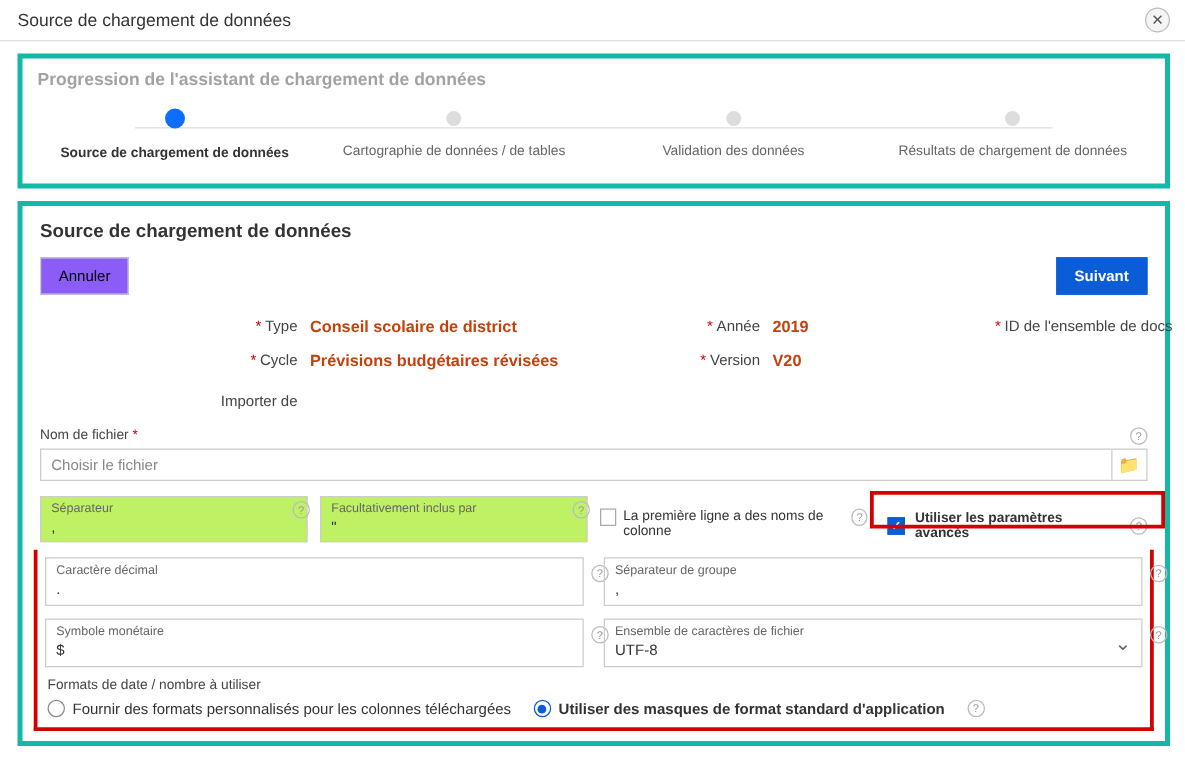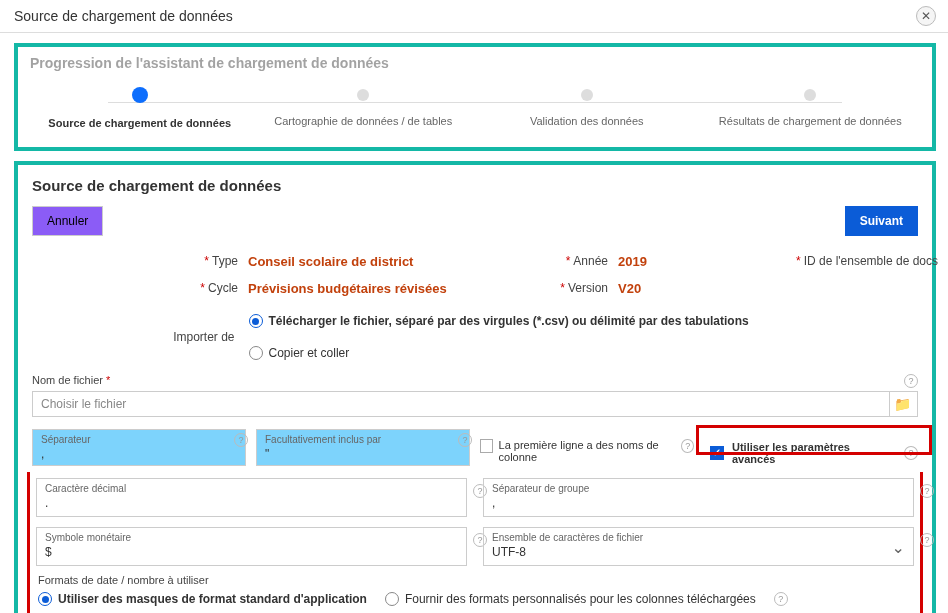--- a/index.html
+++ b/index.html
@@ -36,21 +36,21 @@
   .radio-opt.active .radio-label { font-weight: 700; }
   .field-block { padding: 4px 14px 8px 14px; }
   .field-head { display: flex; justify-content: space-between; align-items: flex-start; margin-bottom: 3px; }
   .field-label { font-size: 11px; color: #444; }
   .field-label .req { color: #c00; margin-left: 3px; }
   .help-icon { width: 14px; height: 14px; border-radius: 50%; border: 1px solid #bbb; color: #999; font-size: 9px; display: inline-flex; align-items: center; justify-content: center; cursor: pointer; }
   .file-input { display: flex; align-items: center; border: 1px solid #ccc; height: 26px; }
   .file-input .placeholder { flex: 1; padding: 0 8px; color: #888; font-size: 12px; }
   .file-input .browse-icon { width: 28px; height: 100%; border-left: 1px solid #ccc; display: flex; align-items: center; justify-content: center; cursor: pointer; color: #555; font-size: 14px; }
   .grid-sep { display: grid; grid-template-columns: 1fr 1fr 1fr 1fr; gap: 10px; padding: 4px 14px 6px 14px; }
-  .mini-field { border: 1px solid #ccc; background: #7dd3fc; padding: 4px 6px 4px 8px; position: relative; }
+  .mini-field { border: 1px solid #ccc; background: #bef264; padding: 4px 6px 4px 8px; position: relative; }
   .mini-label { font-size: 10px; color: #666; margin-bottom: 2px; }
   .mini-value { font-size: 12px; color: #333; }
   .mini-help { position: absolute; top: 4px; right: -20px; }
   .cb-row { display: flex; align-items: flex-start; gap: 6px; padding-top: 10px; }
   .cb { width: 14px; height: 14px; border: 1px solid #aaa; display: inline-flex; align-items: center; justify-content: center; cursor: pointer; background: #fff; }
   .cb.checked { background: #0b5cd7; border-color: #0b5cd7; color: #fff; font-size: 10px; font-weight: 700; }
   .cb-label { font-size: 11px; color: #333; }
   .advanced-highlight { position: absolute; border: 3px solid #d40000; pointer-events: none; }
   .one { top: 0; left: 678px; right: 0; height: 30px; }
   .wrap-rel { position: relative; }
@@ -116,30 +116,20 @@
       <div class="meta-label"><span class="req">*</span><span>Cycle</span></div>
       <div class="meta-value">Prévisions budgétaires révisées</div>
       <div class="meta-label"><span class="req">*</span><span>Version</span></div>
       <div class="meta-value">V20</div>
       <div></div>
         <div></div>
     </div>
 
     <div class="import-row">
       <div class="import-label-col">Importer de</div>
-      <div class="radio-row">
-        <div class="radio-opt active">
-          <span class="radio-circle checked"></span>
-          <span class="radio-label">Télécharger le fichier, séparé par des virgules (*.csv) ou délimité par des tabulations</span>
-        </div>
-        <div class="radio-opt">
-          <span class="radio-circle"></span>
-          <span class="radio-label">Copier et coller</span>
-        </div>
-      </div>
     </div>
 
     <div class="field-block">
       <div class="field-head">
         <span class="field-label"><span>Nom de fichier</span><span class="req">*</span></span>
         <span class="help-icon">?</span>
       </div>
       <div class="file-input">
         <div class="placeholder">Choisir le fichier</div>
         <div class="browse-icon">📁</div>
@@ -202,27 +192,27 @@
         <div style="position:relative;">
           <div class="adv-field select">
             <div class="mini-label">Ensemble de caractères de fichier</div>
             <div class="mini-value">UTF-8</div>
           </div>
           <span class="help-icon adv-help">?</span>
         </div>
       </div>
       <div class="formats-label">Formats de date / nombre à utiliser</div>
       <div class="radio-row" style="padding-left:2px;">
+        <div class="radio-opt">
+          <span class="radio-circle"></span>
+          <span class="radio-label">Fournir des formats personnalisés pour les colonnes téléchargées</span>
+        </div>
         <div class="radio-opt active">
           <span class="radio-circle checked"></span>
           <span class="radio-label">Utiliser des masques de format standard d'application</span>
         </div>
-        <div class="radio-opt">
-          <span class="radio-circle"></span>
-          <span class="radio-label">Fournir des formats personnalisés pour les colonnes téléchargées</span>
-        </div>
         <span class="help-icon">?</span>
       </div>
     </div>
 
   </div>
 
 </div>
 
 </body></html>

